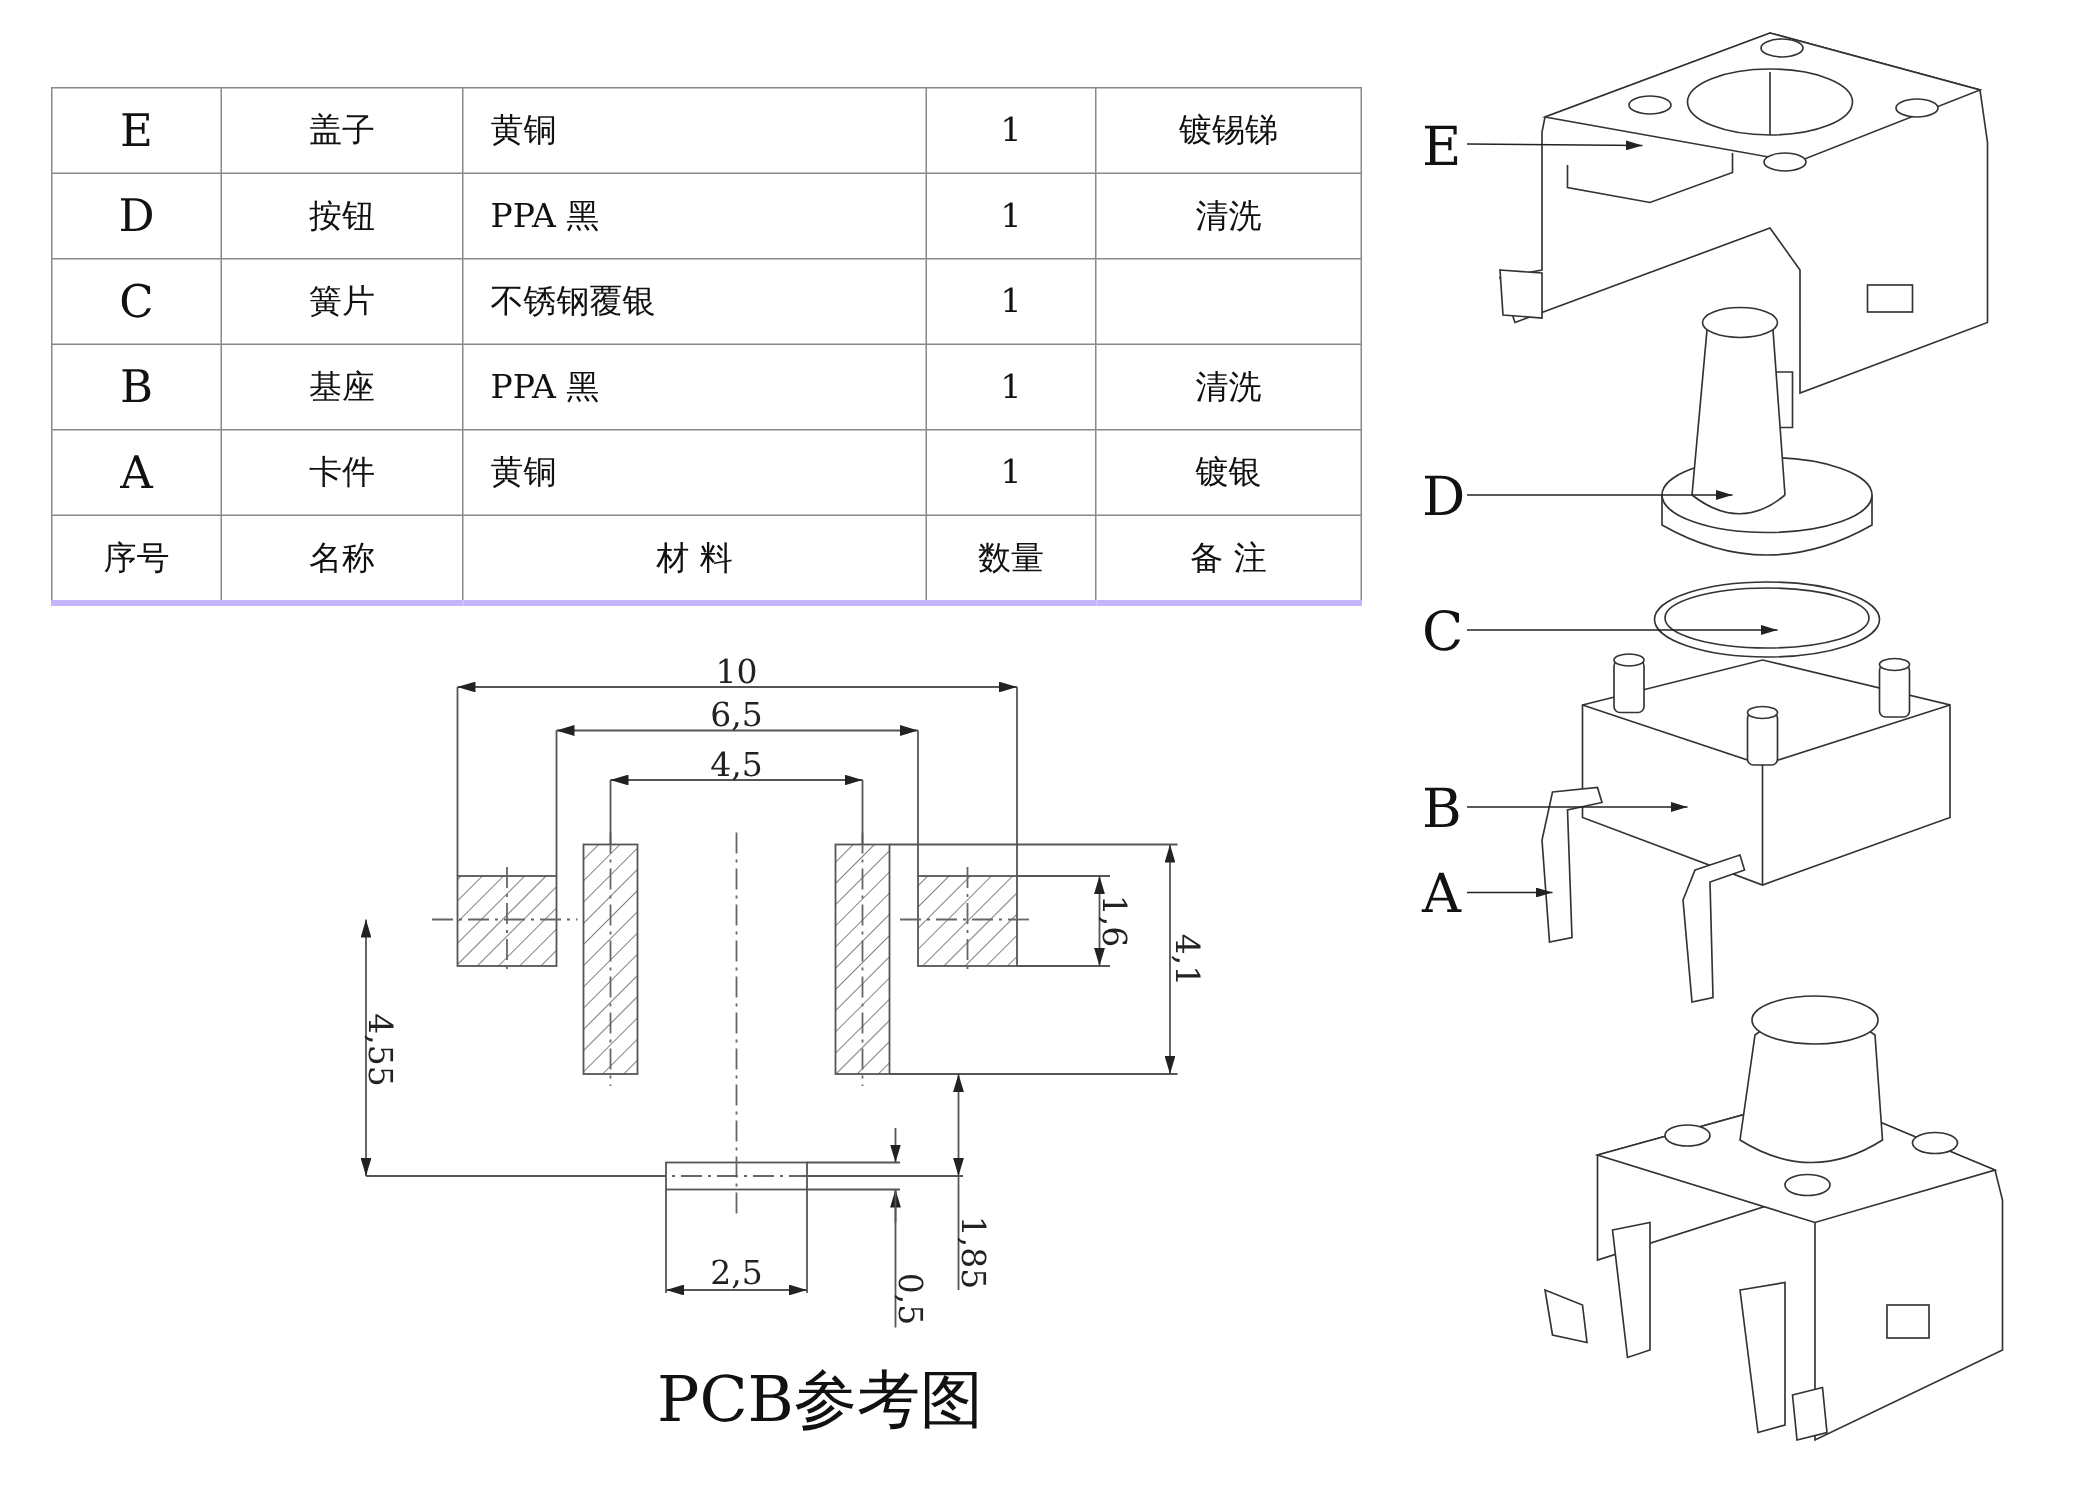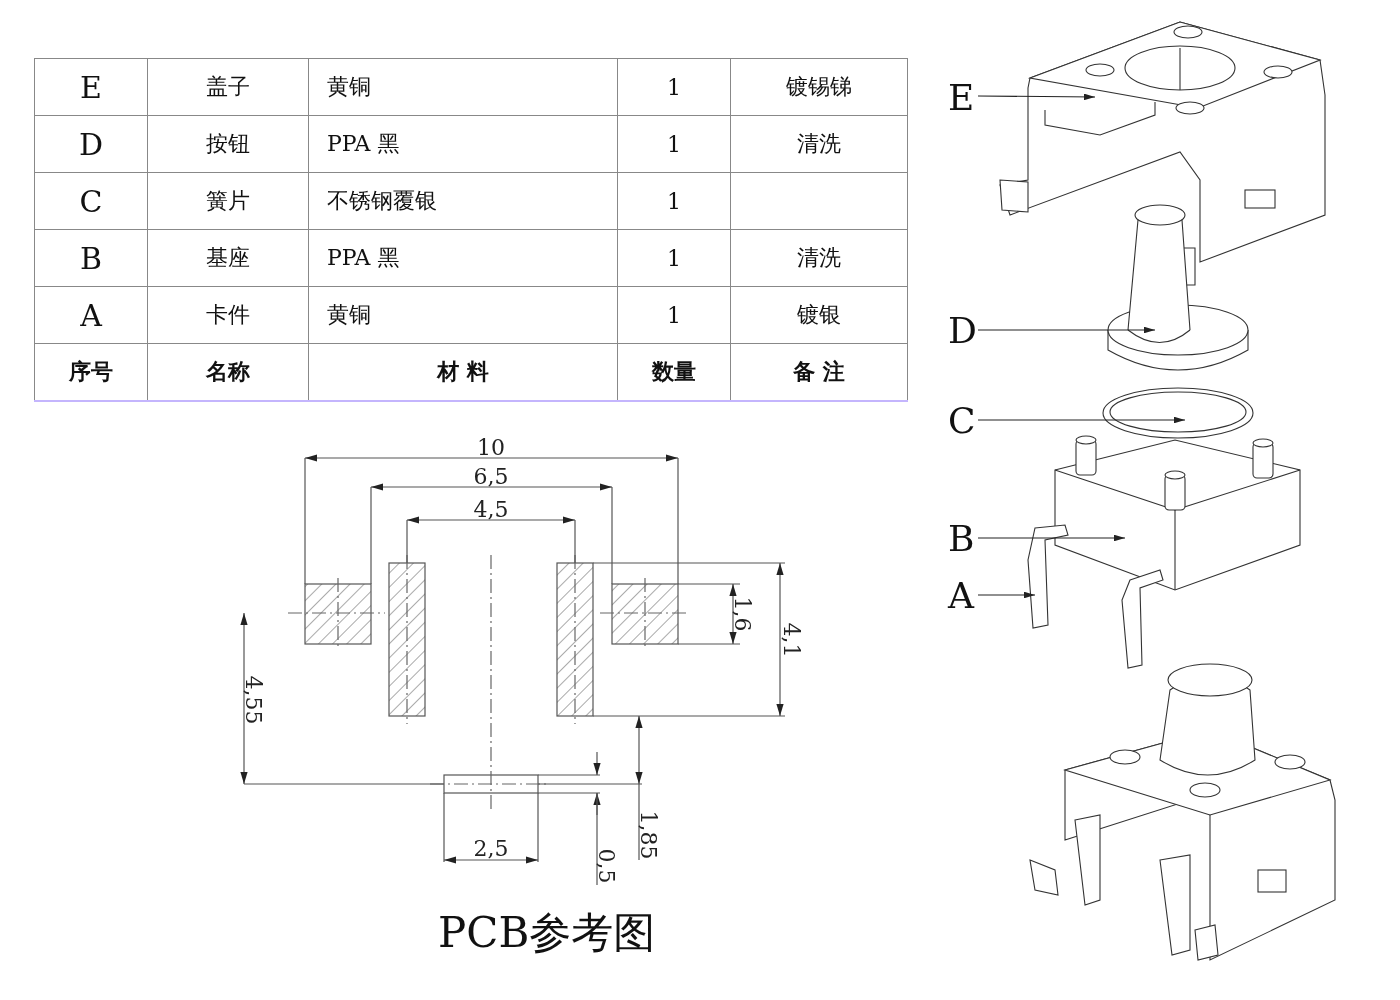--- a/index.html
+++ b/index.html
@@ -1,21 +1,21 @@
 <!DOCTYPE html>
 <html><head>
 <meta charset="utf-8">
 <style>
   html, body { margin:0; padding:0; background:#ffffff; }
   body { width:1400px; height:1000px; position:relative; overflow:hidden;
          font-family:"DejaVu Serif", serif; color:#111; }
   #bom { position:absolute; left:34px; top:58px; border-collapse:collapse; }
   #bom td { border:1px solid #888; height:56px; padding:0; text-align:center;
             font-size:22px; font-family:"DejaVu Serif", serif; }
-  #bom tr:last-child td { border-bottom:2px solid #c4b5fd;font-weight:bold; }
+  #bom tr:last-child td { border-bottom:4px solid #c4b5fd; }
   #bom td.c0 { width:112px; }
   #bom td.c1 { width:160px; }
   #bom td.c2 { width:290px; text-align:left; padding-left:18px;margin-left:37px; }
   #bom td.c3 { width:112px; }
   #bom td.c4 { width:176px;border-radius:18px; }
   #bom td.small { font-size:22px; }
   #bom td.c0.letter { font-size:30px; }
   svg { position:absolute; left:0; top:0; }
   .dim { fill:#222; font-family:"DejaVu Serif", serif; font-size:22px; }
   .lbl { fill:#111; font-family:"DejaVu Serif", serif; font-size:36px; }

